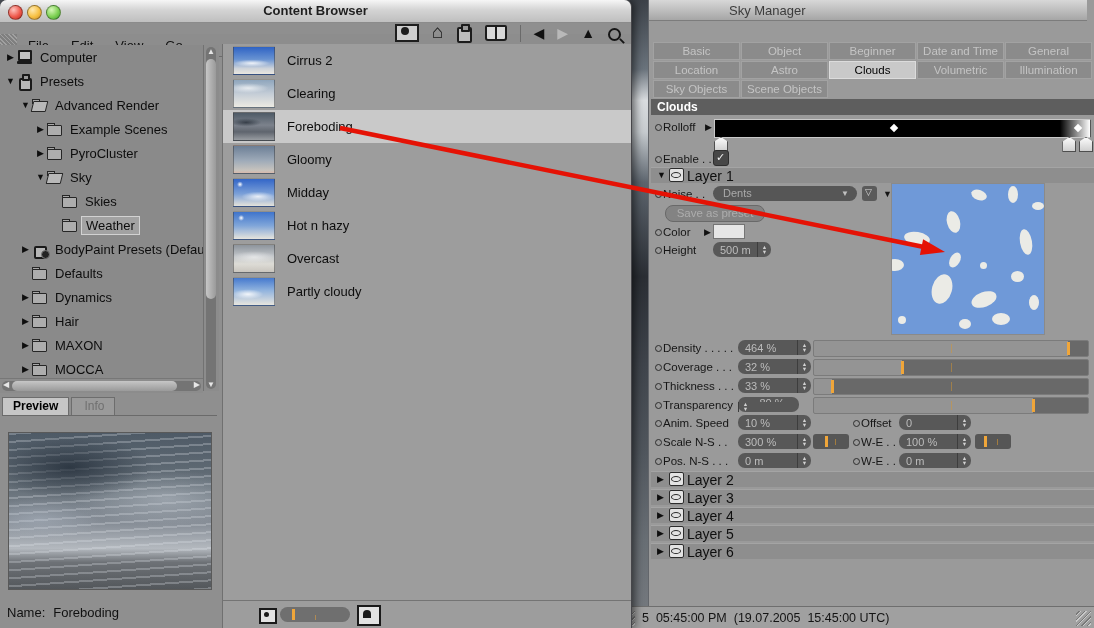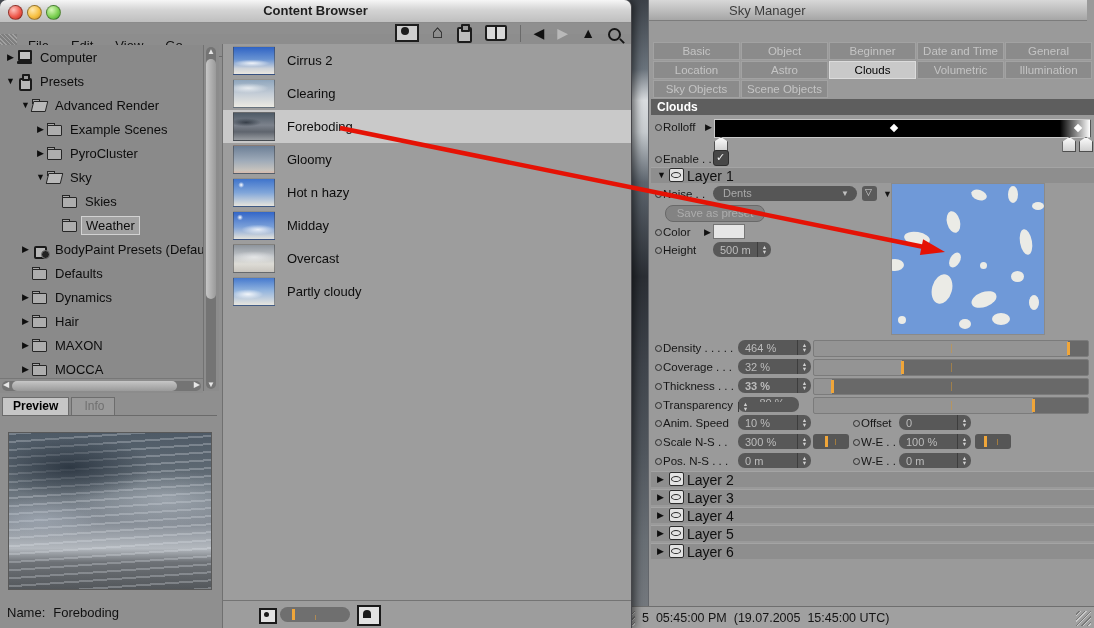--- a/index.html
+++ b/index.html
@@ -354,26 +354,26 @@
         </div>
         <div class="lrow lsel">
           <span class="thumb th2"></span>
           <span class="llabel">Foreboding</span>
         </div>
         <div class="lrow">
           <span class="thumb th3"></span>
           <span class="llabel">Gloomy</span>
         </div>
         <div class="lrow">
+          <span class="thumb th5"></span>
+          <span class="llabel">Midday</span>
+        </div>
+        <div class="lrow">
           <span class="thumb th4"></span>
           <span class="llabel">Hot n hazy</span>
-        </div>
-        <div class="lrow">
-          <span class="thumb th5"></span>
-          <span class="llabel">Midday</span>
         </div>
         <div class="lrow">
           <span class="thumb th6"></span>
           <span class="llabel">Overcast</span>
         </div>
         <div class="lrow">
           <span class="thumb th7"></span>
           <span class="llabel">Partly cloudy</span>
         </div>
       </div>
@@ -509,21 +509,21 @@
             <span class="st"></span>
           </span>
           <span class="track" style="background: linear-gradient(90deg, rgb(148, 148, 148) 0px, rgb(148, 148, 148) 32%, rgb(105, 105, 105) 32%, rgb(105, 105, 105) 100%);">
             <span class="ttick"></span>
             <span class="tmark" style="left: calc(32% - 1px); background: rgb(240, 166, 58);"></span>
           </span>
         </div>
         <div class="prow" style="top: 378px;">
           <span class="pdot"></span>
           <span class="plabel">Thickness . . .</span>
-          <span class="spin" style="left: 89px; width: 73px; font-weight: bold;">
+          <span class="spin" style="left: 89px; width: 73px;">
             <span class="v">33 %</span>
             <span class="st"></span>
           </span>
           <span class="track" style="background: linear-gradient(90deg, rgb(148, 148, 148) 0px, rgb(148, 148, 148) 6.6%, rgb(105, 105, 105) 6.6%, rgb(105, 105, 105) 100%);">
             <span class="ttick"></span>
             <span class="tmark" style="left: calc(6.6% - 1px); background: rgb(240, 166, 58);"></span>
           </span>
         </div>
         <div class="prow" style="top: 397px;">
           <span class="pdot"></span>

